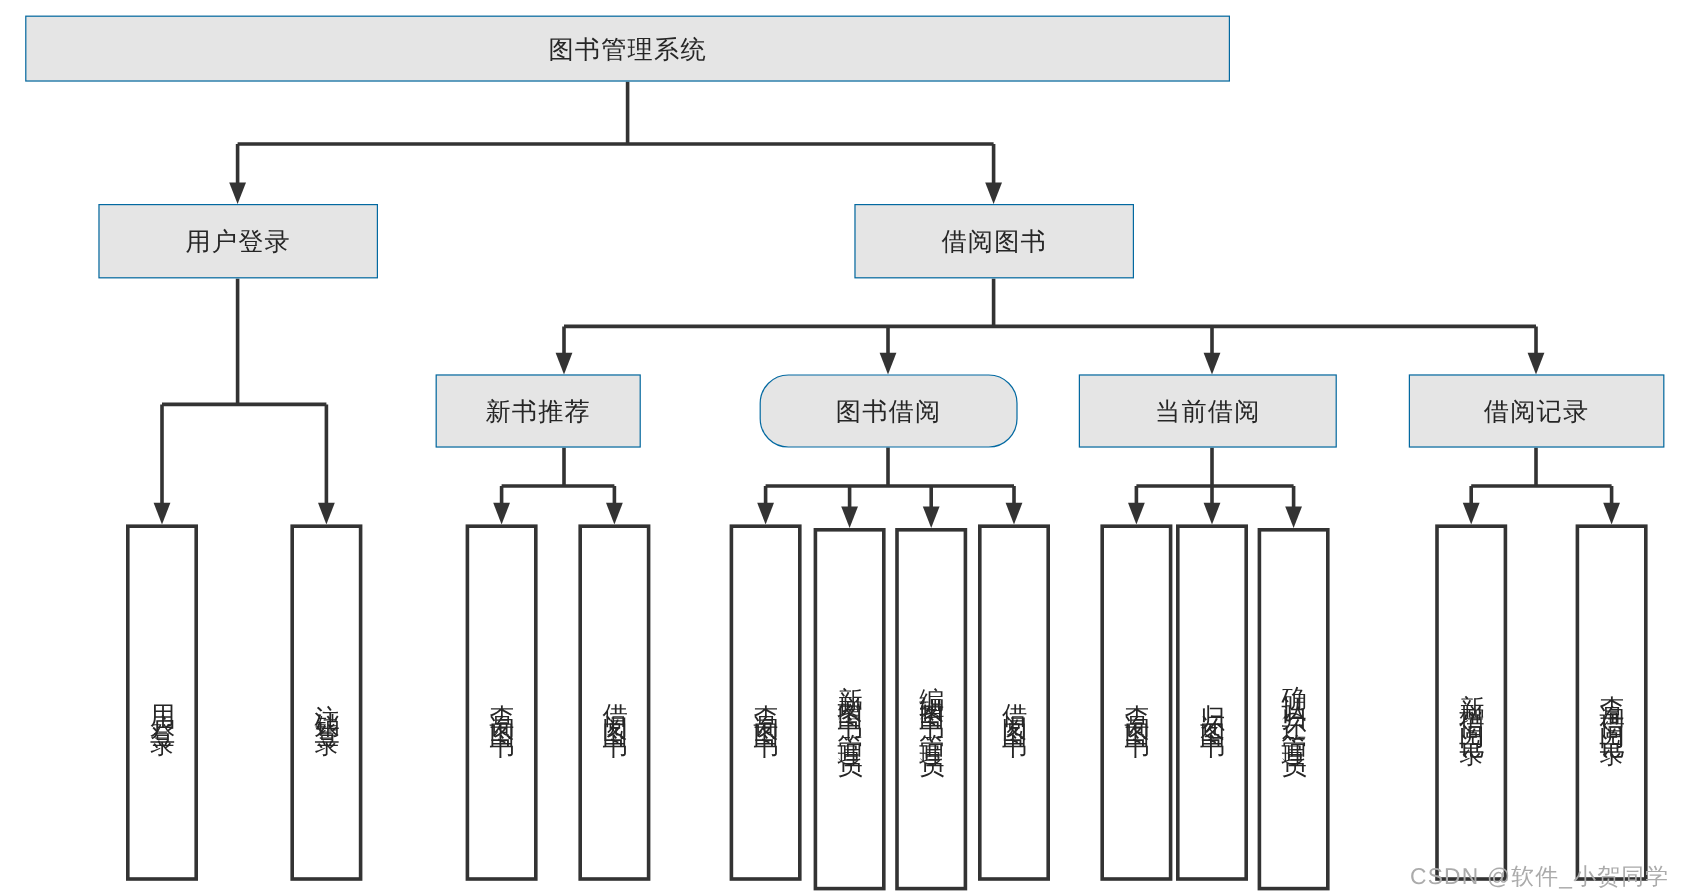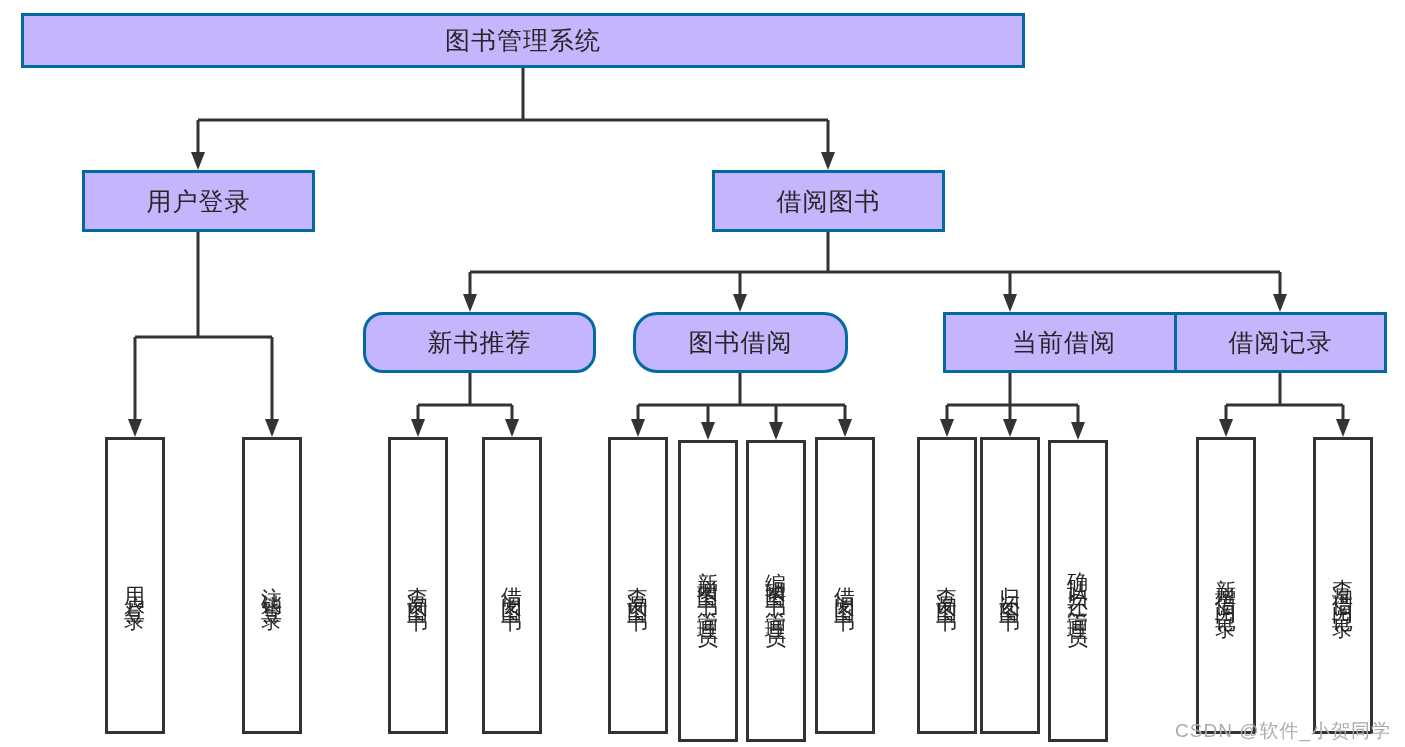--- a/index.html
+++ b/index.html
@@ -12,27 +12,27 @@
     overflow: hidden;
   }
   .connectors {
     position: absolute;
     left: 0; top: 0;
     width: 1405px; height: 747px;
   }
   .node {
     position: absolute;
     box-sizing: border-box;
-    border: 3px solid #0369a1;
-    background: #c4b5fd;
+    border: 1px solid #0369a1;
+    background: #e5e5e5;
     display: flex;
     align-items: center;
     justify-content: center;
     color: #262626;
-    font-size: 25px;
+    font-size: 21px;
     letter-spacing: 1px;
     white-space: nowrap;
   }
   .root-box   { left: 21px;  top: 13px;  width: 1004px; height: 55px; }
   .lvl2       { height: 62px; }
   .lvl3       { height: 61px; top: 312px; }
   .leaf {
     position: absolute;
     box-sizing: border-box;
     border: 3px solid #333333;
@@ -102,23 +102,23 @@
       <polygon points="1219,419 1233,419 1226,437"></polygon>
       <polygon points="1336,419 1350,419 1343,437"></polygon>
     </g>
   </svg>
 
   <div class="node root-box">图书管理系统</div>
 
   <div class="node lvl2" style="left:82px; top:170px; width:233px;">用户登录</div>
   <div class="node lvl2" style="left:712px; top:170px; width:233px;">借阅图书</div>
 
-  <div class="node lvl3" style="left:363px; width:233px;border-radius:20px;">新书推荐</div>
+  <div class="node lvl3" style="left:363px; width:171px;">新书推荐</div>
   <div class="node lvl3" style="left:633px; width:215px;border-radius:24px;">图书借阅</div>
-  <div class="node lvl3" style="left:943px; width:242px;">当前借阅</div>
+  <div class="node lvl3" style="left:899px; width:215px;">当前借阅</div>
   <div class="node lvl3" style="left:1174px; width:213px;">借阅记录</div>
 
   <div class="leaf" style="left:105px;">用户登录</div>
   <div class="leaf" style="left:242px;">注销登录</div>
 
   <div class="leaf" style="left:388px;">查询图书</div>
   <div class="leaf" style="left:482px;">借阅图书</div>
 
   <div class="leaf" style="left:608px;">查询图书</div>
   <div class="leaf tall" style="left:678px;">新增图书（管理员）</div>

